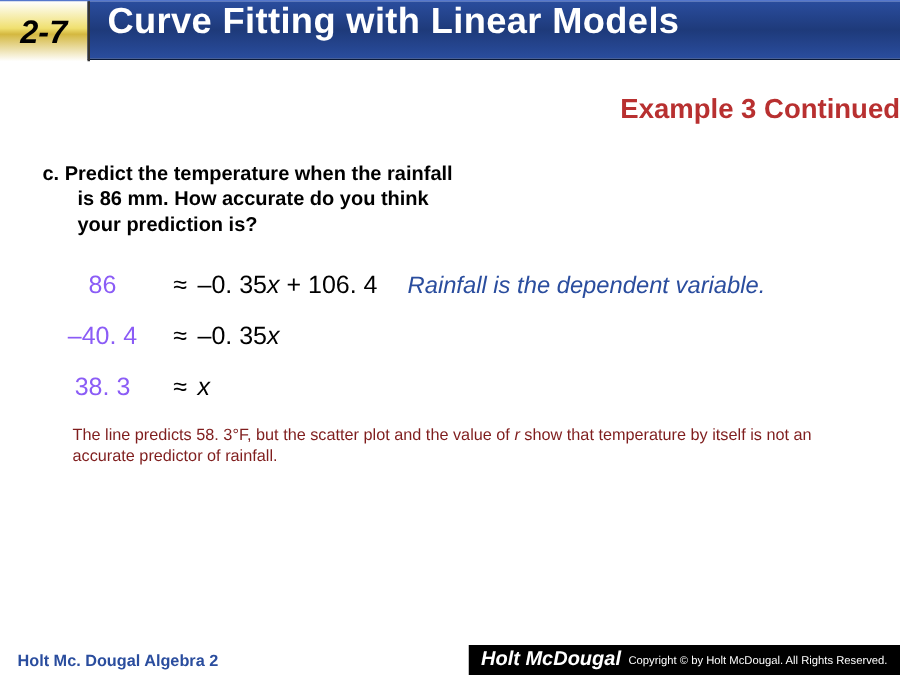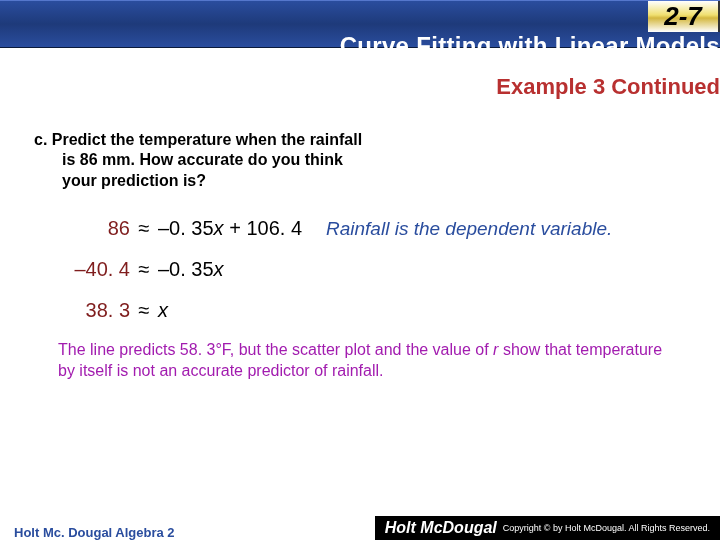--- a/index.html
+++ b/index.html
@@ -11,39 +11,38 @@
     position: relative;
     overflow: hidden;
   }
   .header-bar {
     width: 100%;
     height: 48px;
     background: linear-gradient(to bottom, #2a4d9e 0%, #1e3a7a 50%, #2a4d9e 100%);
     border-top: 1px solid #5577cc;
     border-bottom: 1px solid #0a1a3a;
     display: flex;
-    align-items: flex-end;
-    flex-direction: column;
+    align-items: flex-start;
   }
   .section-badge {
     width: 72px;
     height: 48px;
     display: flex;
     align-items: center;
     justify-content: center;
     background: linear-gradient(to bottom, #ffffff 0%, #f0e070 45%, #d4b840 55%, #ffffff 100%);
     font-size: 26px;
     font-weight: bold;
     font-style: italic;
     color: #000;
     border-right: 2px solid #333;
   }
   .header-title {
     color: #fff;
-    font-size: 24px;
+    font-size: 29px;
     font-weight: bold;
     margin-left: 14px;
     letter-spacing: 0.3px;
   }
   .example-heading {
     text-align: right;
     font-size: 22px;
     font-weight: bold;
     color: #b83030;
     margin-top: 26px;
@@ -69,55 +68,55 @@
     margin-top: 26px;
   }
   .work-row {
     display: flex;
     align-items: baseline;
     margin-bottom: 18px;
     font-size: 20px;
   }
   .lhs {
     width: 96px;
-    text-align: right;
-    color: #7f1d1d;
+    text-align: center;
+    color: #8b5cf6;
   }
   .approx {
     width: 28px;
     text-align: center;
     color: #000;
   }
   .rhs {
     color: #000;
     font-style: italic;
   }
   .rhs .coef, .rhs .const { font-style: normal; }
   .note {
     color: #2a4d9e;
     font-style: italic;
     margin-left: 24px;
     font-size: 19px;
   }
   .conclusion {
-    font-size: 16px;
-    color: #a21caf;
+    font-size: 13px;
+    color: #7f1d1d;
     margin-top: 1px;
     padding: 0 14px 0 24px;
     line-height: 1.28;
   }
   .conclusion .r-var { font-style: italic; }
   .footer {
     position: absolute;
     bottom: 0;
     left: 0;
     width: 100%;
     height: 24px;
     display: flex;
-    align-items: flex-end;
+    align-items: center;
     justify-content: space-between;
   }
   .book-title {
     font-size: 13px;
     color: #2a4d9e;
     font-weight: bold;
     padding-left: 14px;
   }
   .copyright-box {
     background: #000;

